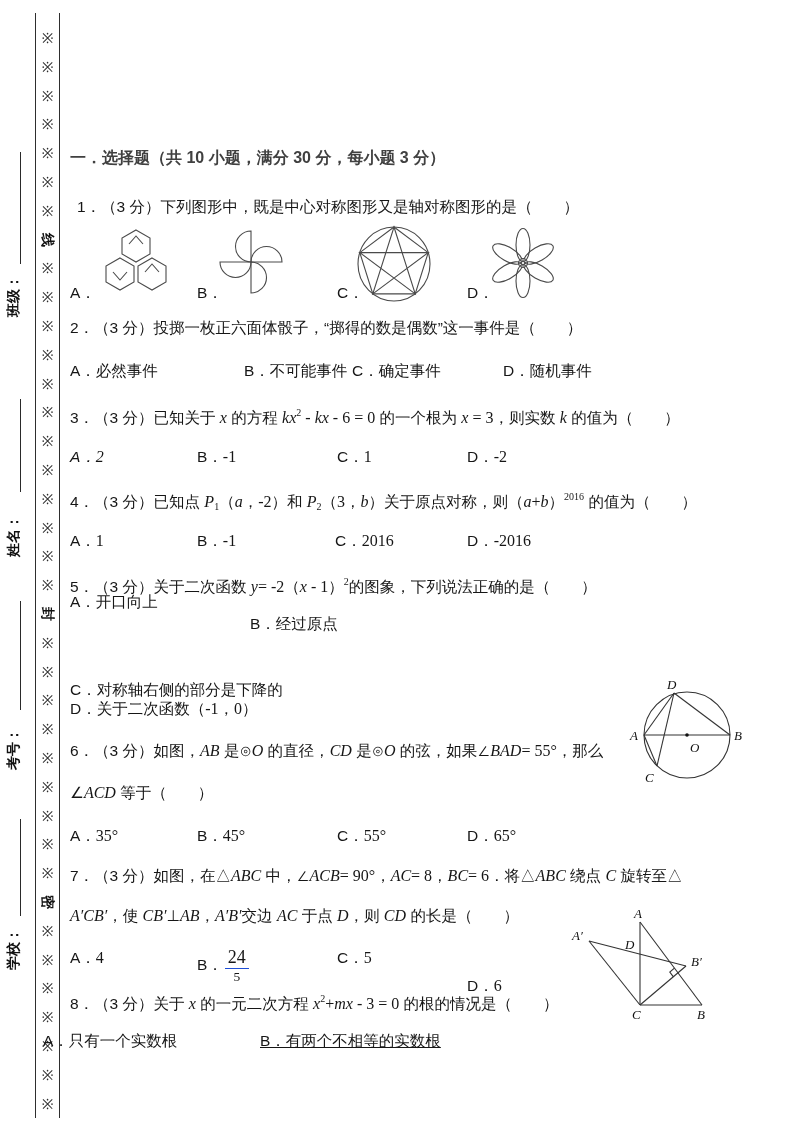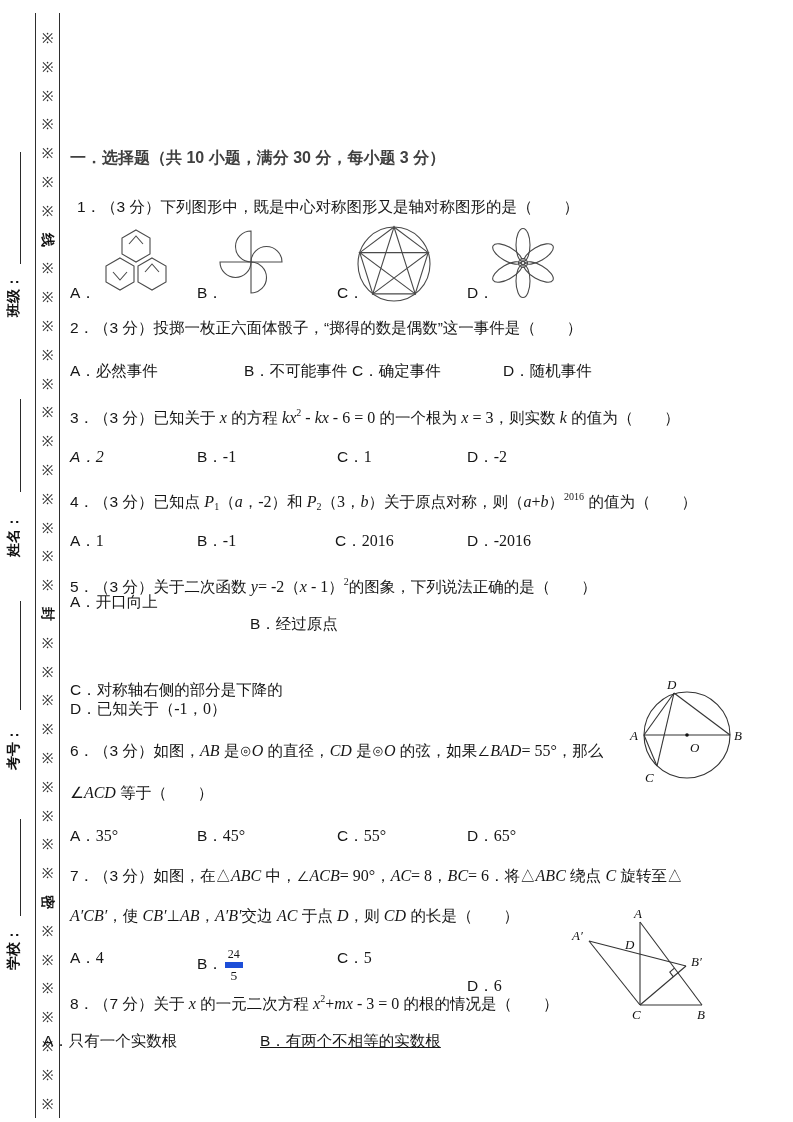--- a/index.html
+++ b/index.html
@@ -39,21 +39,21 @@
   .line{position:absolute;font-size:15.5px;line-height:20px;white-space:nowrap;color:#161616;}
   .rc{font-family:"Liberation Sans",sans-serif;}
   .ri{font-family:"Liberation Serif",serif;font-style:italic;font-size:16px;}
   .rr{font-family:"Liberation Serif",serif;font-size:16px;}
   .rs{font-family:"Liberation Serif",serif;font-size:10px;vertical-align:7px;}
   .rb{font-family:"Liberation Serif",serif;font-size:10px;vertical-align:-3px;}
   .frac{
     display:inline-block;text-align:center;vertical-align:middle;
     font-family:"Liberation Serif",serif;line-height:1.05;margin-left:2px;
   }
-  .frac .num{display:block;font-size:12px;border-bottom:6px solid #1d4ed8;padding:0 3px 1px;}
+  .frac .num{display:block;font-size:18px;border-bottom:1px solid #1d4ed8;padding:0 3px 1px;}
   .frac .den{display:block;font-size:13.5px;padding-top:1px;}
   
   .fig{position:absolute;}
   .fig path,.fig polygon,.fig polyline,.fig ellipse,.fig circle,.fig line{
     fill:none;stroke:#4a4a4a;stroke-width:1.1;
   }
   .geom path,.geom line,.geom circle.outline,.geom polyline{stroke:#333;stroke-width:1.1;fill:none;}
   .geom .dot{fill:#111;stroke:none;}
   .geom text{
     font-family:"Liberation Serif",serif;font-style:italic;font-size:13px;
@@ -139,34 +139,34 @@
       <div class="line" style="top: 447px; left: 467px;"><span class="rc">D．</span><span class="rr">-2</span></div>
       <div class="line" style="top: 487px; left: 70px;"><span class="rc">4．（3 分）已知点 </span><span class="ri">P</span><span class="rb">1</span><span class="rc">（</span><span class="ri">a</span><span class="rc">，</span><span class="rr">-2</span><span class="rc">）和 </span><span class="ri">P</span><span class="rb">2</span><span class="rc">（</span><span class="rr">3</span><span class="rc">，</span><span class="ri">b</span><span class="rc">）关于原点对称，则（</span><span class="ri">a</span><span class="rr">+</span><span class="ri">b</span><span class="rc">）</span><span class="rs">2016</span><span class="rc"> 的值为（　　）</span></div>
       <div class="line" style="top: 531px; left: 70px;"><span class="rc">A．</span><span class="rr">1</span></div>
       <div class="line" style="top: 531px; left: 197px;"><span class="rc">B．</span><span class="rr">-1</span></div>
       <div class="line" style="top: 531px; left: 335px;"><span class="rc">C．</span><span class="rr">2016</span></div>
       <div class="line" style="top: 531px; left: 467px;"><span class="rc">D．</span><span class="rr">-2016</span></div>
       <div class="line" style="top: 572px; left: 70px;"><span class="rc">5．（3 分）关于二次函数 </span><span class="ri">y</span><span class="rr">= -2</span><span class="rc">（</span><span class="ri">x</span><span class="rr"> - 1</span><span class="rc">）</span><span class="rs">2</span><span class="rc">的图象，下列说法正确的是（　　）</span></div>
       <div class="line" style="top: 592px; left: 70px;"><span class="rc">A．开口向上</span></div>
       <div class="line" style="top: 614px; left: 250px;"><span class="rc">B．经过原点</span></div>
       <div class="line" style="top: 656px; left: 70px; margin-top: 24px;"><span class="rc">C．对称轴右侧的部分是下降的</span></div>
-      <div class="line" style="top: 699px; left: 70px;"><span class="rc">D．已知关于（</span><span class="rr">-1</span><span class="rc">，</span><span class="rr">0</span><span class="rc">）</span></div>
+      <div class="line" style="top: 699px; left: 70px;"><span class="rc">D．关于二次函数（</span><span class="rr">-1</span><span class="rc">，</span><span class="rr">0</span><span class="rc">）</span></div>
       <div class="line" style="top: 741px; left: 70px;"><span class="rc">6．（3 分）如图，</span><span class="ri">AB</span><span class="rc"> 是⊙</span><span class="ri">O</span><span class="rc"> 的直径，</span><span class="ri">CD</span><span class="rc"> 是⊙</span><span class="ri">O</span><span class="rc"> 的弦，如果∠</span><span class="ri">BAD</span><span class="rr">= 55°</span><span class="rc">，那么</span></div>
       <div class="line" style="top: 783px; left: 70px;"><span class="rc">∠</span><span class="ri">ACD</span><span class="rc"> 等于（　　）</span></div>
       <div class="line" style="top: 826px; left: 70px;"><span class="rc">A．</span><span class="rr">35°</span></div>
       <div class="line" style="top: 826px; left: 197px;"><span class="rc">B．</span><span class="rr">45°</span></div>
       <div class="line" style="top: 826px; left: 337px;"><span class="rc">C．</span><span class="rr">55°</span></div>
       <div class="line" style="top: 826px; left: 467px;"><span class="rc">D．</span><span class="rr">65°</span></div>
       <div class="line" style="top: 866px; left: 70px;"><span class="rc">7．（3 分）如图，在△</span><span class="ri">ABC</span><span class="rc"> 中，∠</span><span class="ri">ACB</span><span class="rr">= 90°</span><span class="rc">，</span><span class="ri">AC</span><span class="rr">= 8</span><span class="rc">，</span><span class="ri">BC</span><span class="rr">= 6</span><span class="rc">．将△</span><span class="ri">ABC</span><span class="rc"> 绕点 </span><span class="ri">C</span><span class="rc"> 旋转至△</span></div>
       <div class="line" style="top: 906px; left: 70px;"><span class="ri">A′CB′</span><span class="rc">，使 </span><span class="ri">CB′</span><span class="rc">⊥</span><span class="ri">AB</span><span class="rc">，</span><span class="ri">A′B′</span><span class="rc">交边 </span><span class="ri">AC</span><span class="rc"> 于点 </span><span class="ri">D</span><span class="rc">，则 </span><span class="ri">CD</span><span class="rc"> 的长是（　　）</span></div>
       <div class="line" style="top: 948px; left: 70px;"><span class="rc">A．</span><span class="rr">4</span></div>
       <div class="line" style="top: 948px; left: 197px;"><span class="rc">B．</span><span class="frac"><span class="num">24</span><span class="den">5</span></span></div>
       <div class="line" style="top: 948px; left: 337px;"><span class="rc">C．</span><span class="rr">5</span></div>
       <div class="line" style="top: 976px; left: 467px;"><span class="rc">D．</span><span class="rr">6</span></div>
-      <div class="line" style="top: 989px; left: 70px;"><span class="rc">8．（7 分）关于 </span><span class="ri">x</span><span class="rc"> 的一元二次方程 </span><span class="ri">x</span><span class="rs">2</span><span class="rr">+</span><span class="ri">mx</span><span class="rr"> - 3 = 0</span><span class="rc"> 的根的情况是（　　）</span></div>
+      <div class="line" style="top: 989px; left: 70px;"><span class="rc">8．（3 分）关于 </span><span class="ri">x</span><span class="rc"> 的一元二次方程 </span><span class="ri">x</span><span class="rs">2</span><span class="rr">+</span><span class="ri">mx</span><span class="rr"> - 3 = 0</span><span class="rc"> 的根的情况是（　　）</span></div>
       <div class="line" style="top: 1031px; left: 43px;"><span class="rc">A．只有一个实数根</span></div>
       <div class="line" style="top: 1031px; left: 260px; text-decoration: underline;"><span class="rc">B．有两个不相等的实数根</span></div>
     </div>
 
   <svg class="fig" style="left:95px;top:224px;" width="82" height="74" viewBox="0 0 82 74">
     <polygon points="41,6 55,14 55,30 41,38 27,30 27,14"></polygon>
     <polygon points="25,34 39,42 39,58 25,66 11,58 11,42"></polygon>
     <polygon points="57,34 71,42 71,58 57,66 43,58 43,42"></polygon>
     <polyline points="34,20 41,12 48,20"></polyline>
     <polyline points="18,48 25,56 32,48"></polyline>

